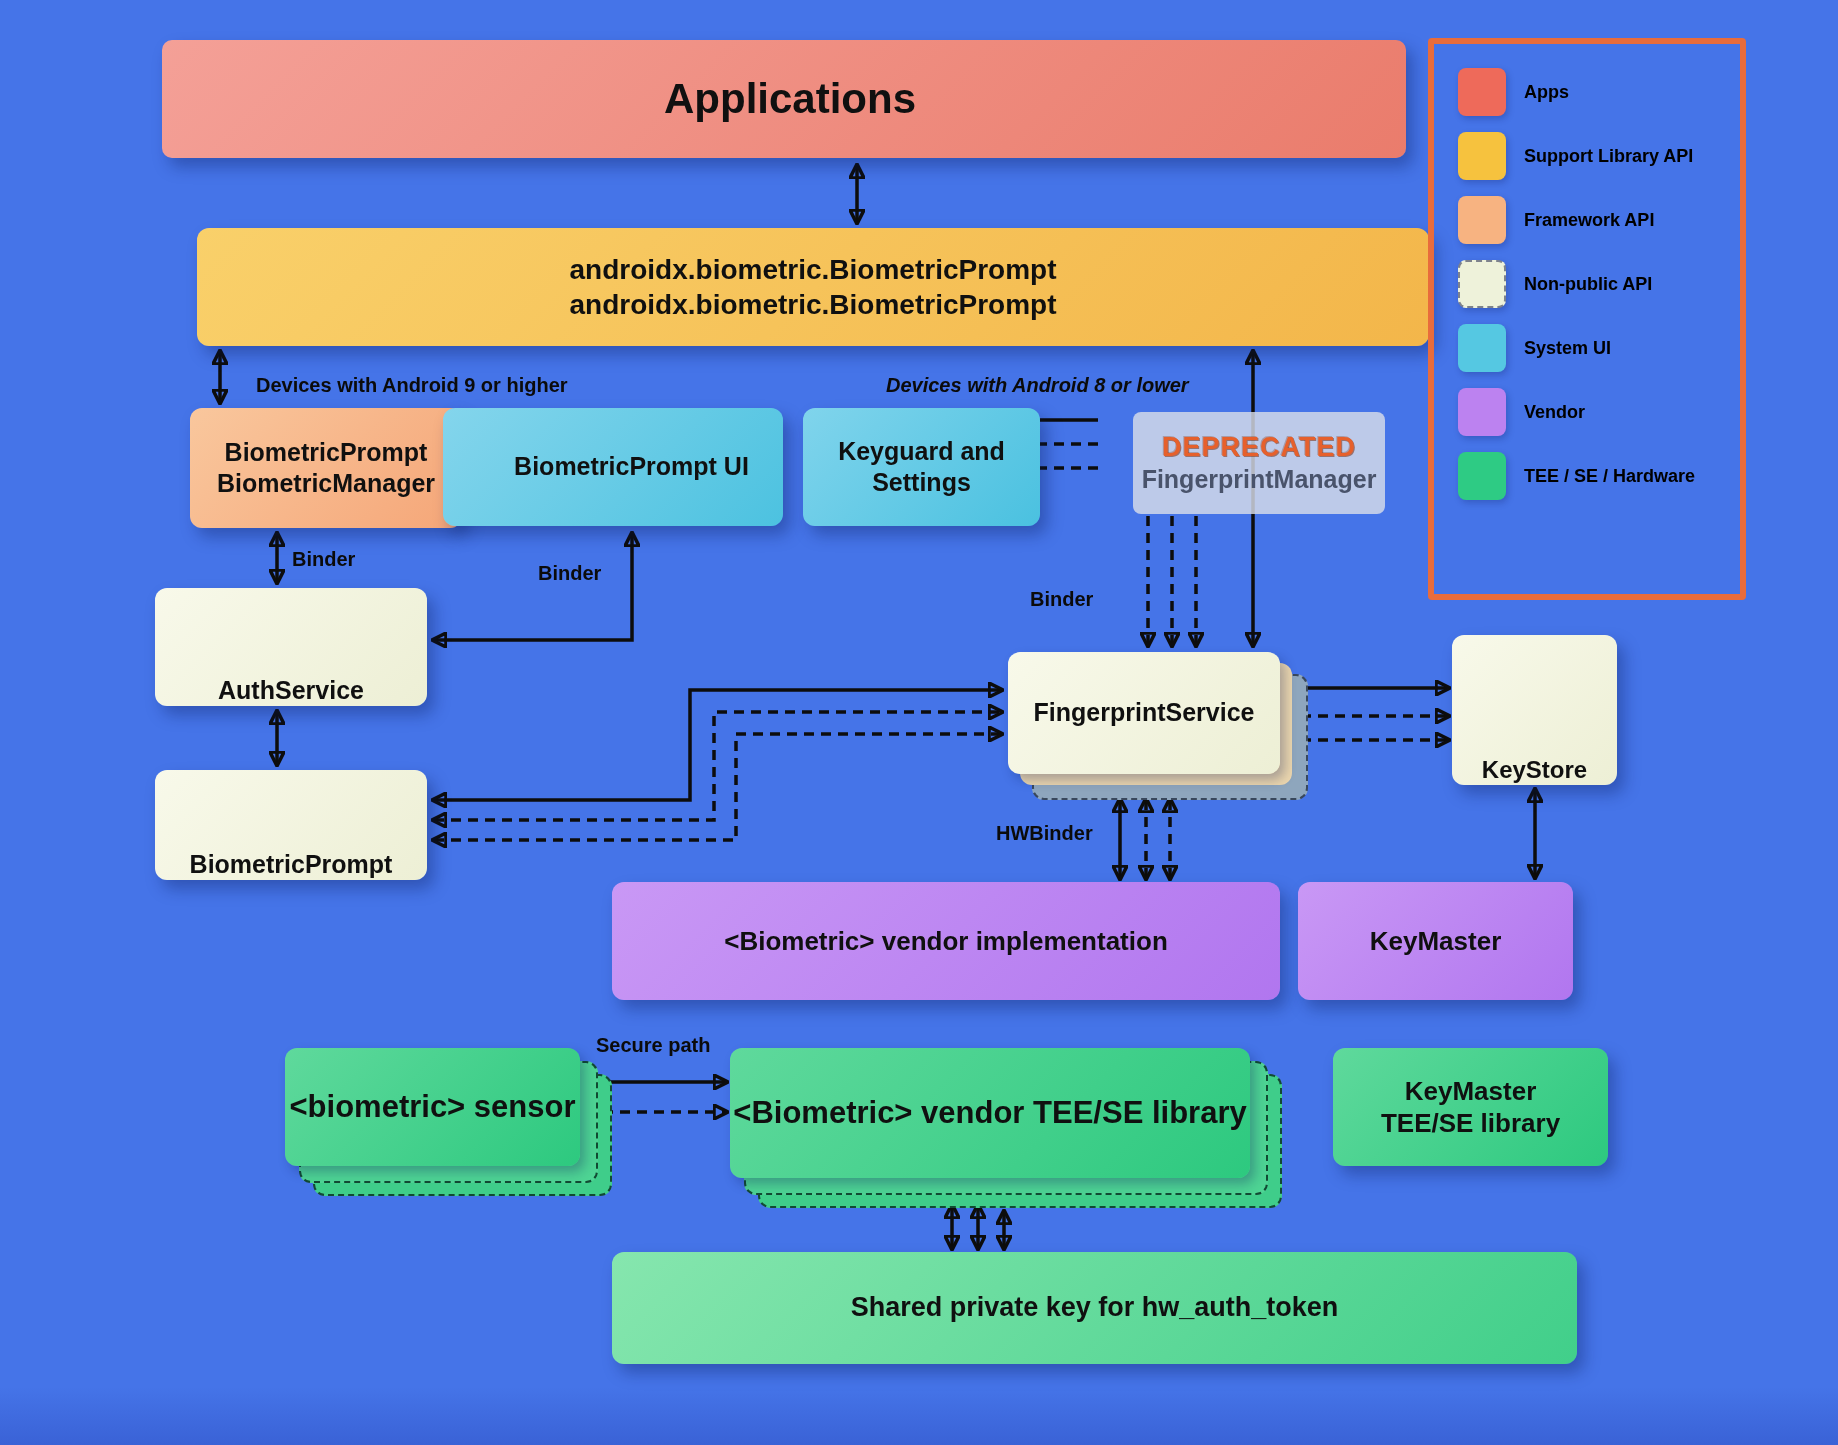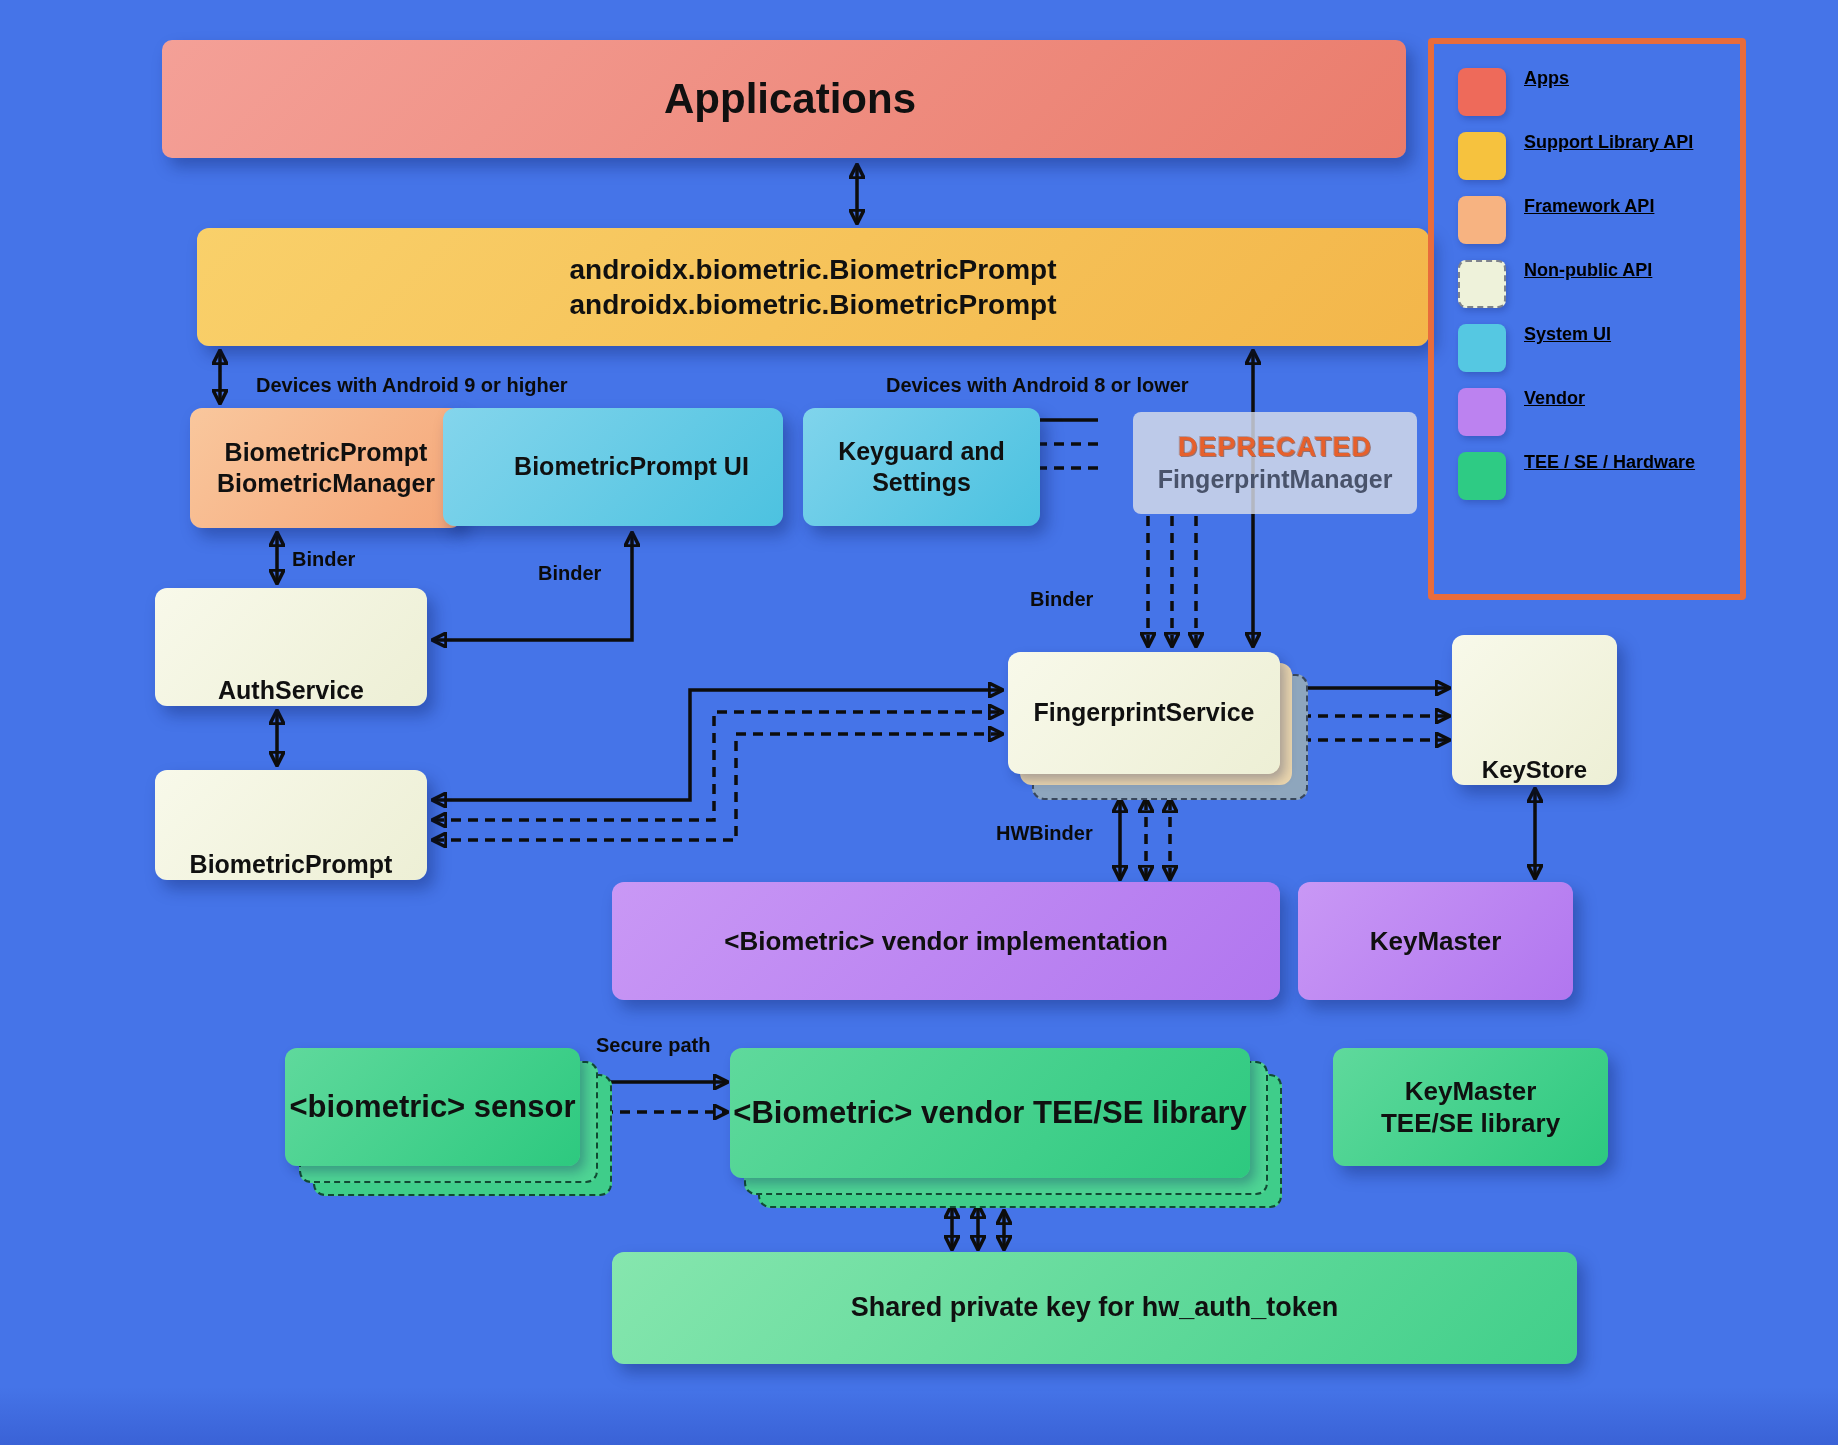--- a/index.html
+++ b/index.html
@@ -32,21 +32,21 @@
     background:linear-gradient(135deg,#f4a097,#ea7c6c);border-radius:10px;padding-left:12px;}
   #api{left:162px;top:228px;width:1232px;height:118px;font-size:28px;
     background:linear-gradient(135deg,#f9d06a,#f3b64a);}
   #bpm{left:155px;top:408px;width:272px;height:120px;font-size:25px;
     background:linear-gradient(135deg,#f9c79d,#f5a678);}
   #bpui{left:443px;top:408px;width:303px;height:118px;font-size:25px;
     background:linear-gradient(135deg,#84d5ec,#4cc2e0);padding-left:37px;}
   #keyguard{left:768px;top:408px;width:237px;height:118px;font-size:25px;
     background:linear-gradient(135deg,#80d4ec,#4ac1e0);}
 
-  #deprecated{left:1098px;top:412px;width:284px;height:102px;
+  #deprecated{left:1098px;top:412px;width:252px;height:102px;
     background:rgba(216,221,233,.82);border-radius:8px;box-shadow:none;}
   .dep-badge{font-size:27px;font-weight:800;color:#e6602c;letter-spacing:1px;
     text-shadow:1px 1px 0 rgba(122,42,12,.55),-1px -1px 0 rgba(122,42,12,.3);}
   .dep-label{font-size:25px;font-weight:700;color:#49536b;}
 
   .cream{background:linear-gradient(135deg,#f8f9ea,#edefd5);align-items:flex-end;}
   #authservice{left:155px;top:588px;width:272px;height:118px;font-size:25px;}
   #biometricservice{left:155px;top:770px;width:272px;height:110px;font-size:25px;}
   #keystore{left:1452px;top:635px;width:165px;height:150px;font-size:24px;}
 
@@ -72,34 +72,34 @@
   #vendorimpl{left:612px;top:882px;width:668px;height:118px;font-size:26px;
     background:linear-gradient(135deg,#c998f5,#b176ef);}
   #keymaster{left:1298px;top:882px;width:275px;height:118px;font-size:26px;
     background:linear-gradient(135deg,#c998f5,#b176ef);}
   #keymastertee{left:1298px;top:1048px;width:275px;height:118px;font-size:26px;}
   #sharedkey{left:612px;top:1252px;width:965px;height:112px;font-size:27px;
     background:linear-gradient(135deg,#86e6ae,#41cf8a);}
 
   .ann{position:absolute;z-index:3;font-weight:700;font-size:20px;color:#0b0b0b;white-space:nowrap;}
   #ann-android9{left:256px;top:374px;}
-  #ann-android8{left:886px;top:374px;}
+  #ann-android8{left:886px;top:374px;font-style:italic;}
   #ann-binder-left{left:292px;top:548px;}
   #ann-binder-center{left:538px;top:562px;}
   #ann-binder-right{left:1030px;top:588px;}
   #ann-hwbinder{left:996px;top:822px;}
   #ann-secure-path{left:596px;top:1034px;}
 
   #legend{
     position:absolute;z-index:2;left:1428px;top:38px;width:318px;height:562px;
     border:6px solid #e86c3c;border-radius:4px;
     box-sizing:border-box;padding:24px 10px 0 24px;
     display:flex;flex-direction:column;gap:16px;
   }
-  .legend-item{display:flex;gap:18px;text-decoration:underline;}
+  .legend-item{display:flex;align-items:center;gap:18px;}
   .swatch{width:48px;height:48px;border-radius:8px;flex:none;box-shadow:2px 3px 6px rgba(10,25,90,.25);}
   .swatch.dashed{border:2px dashed #7d828c;box-sizing:border-box;}
   .legend-label{font-size:18px;font-weight:600;color:#000;}
 </style>
 </head>
 <body>
 
 <div class="stage">
 
   <svg class="wires" width="1838" height="1445" viewBox="0 0 1838 1445">

